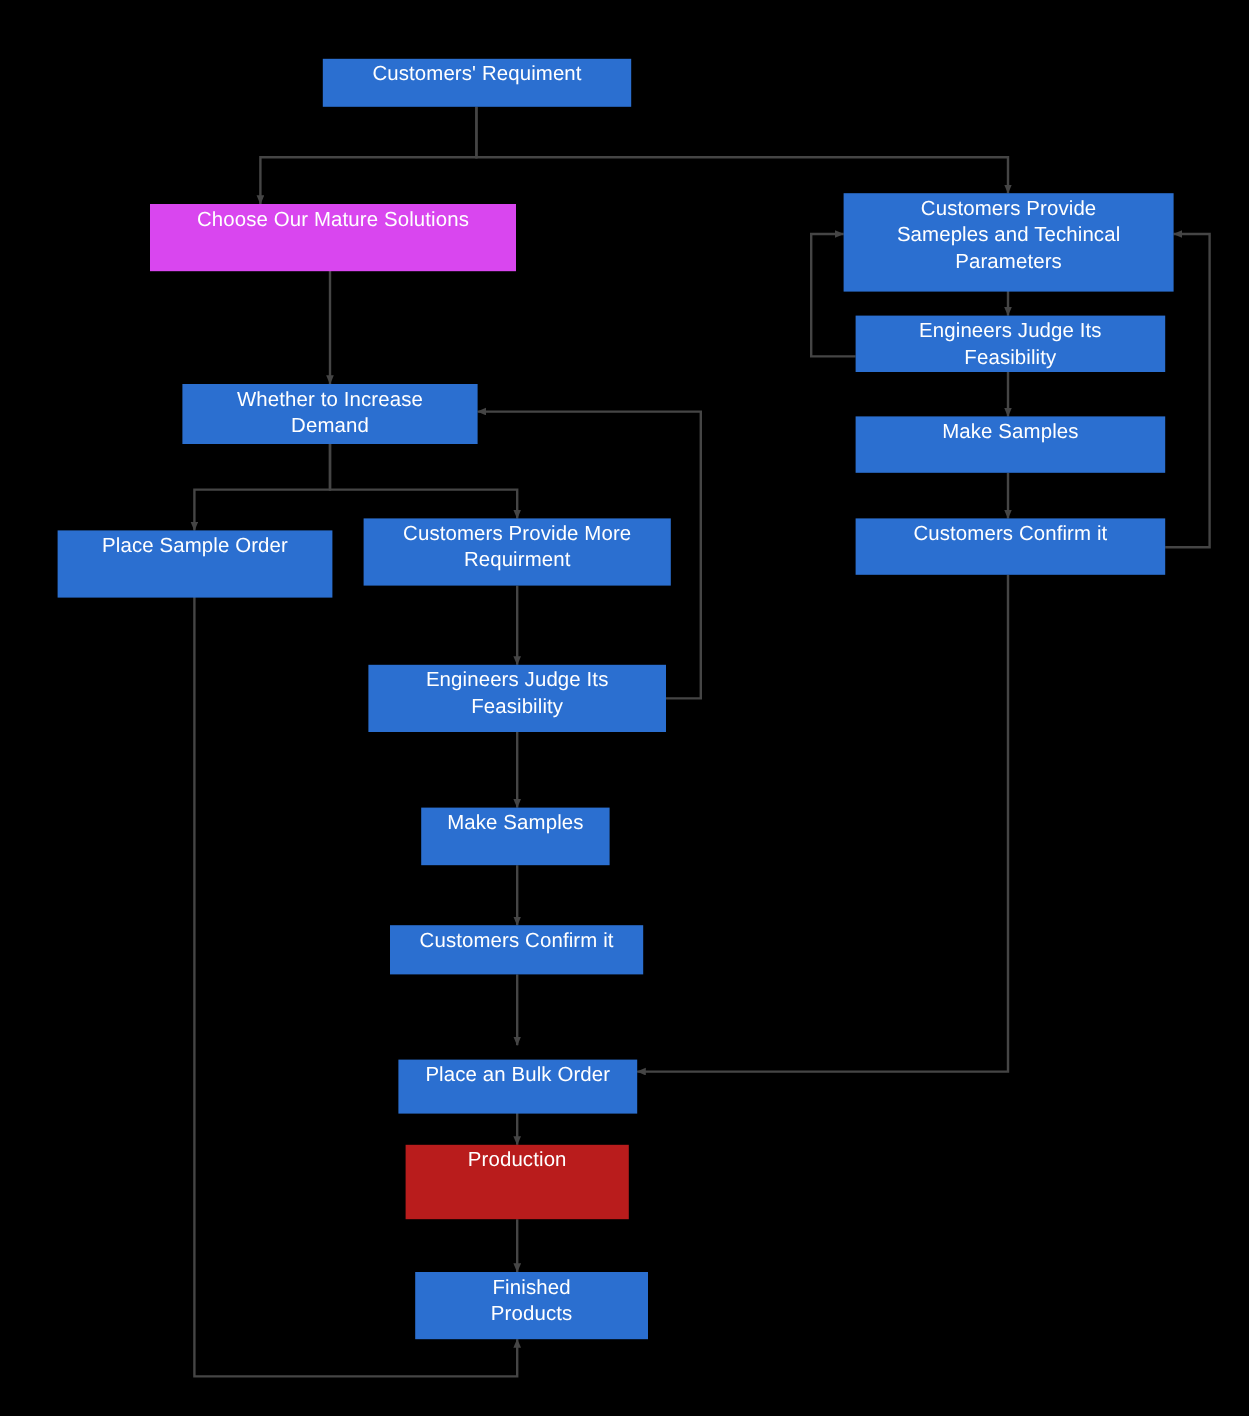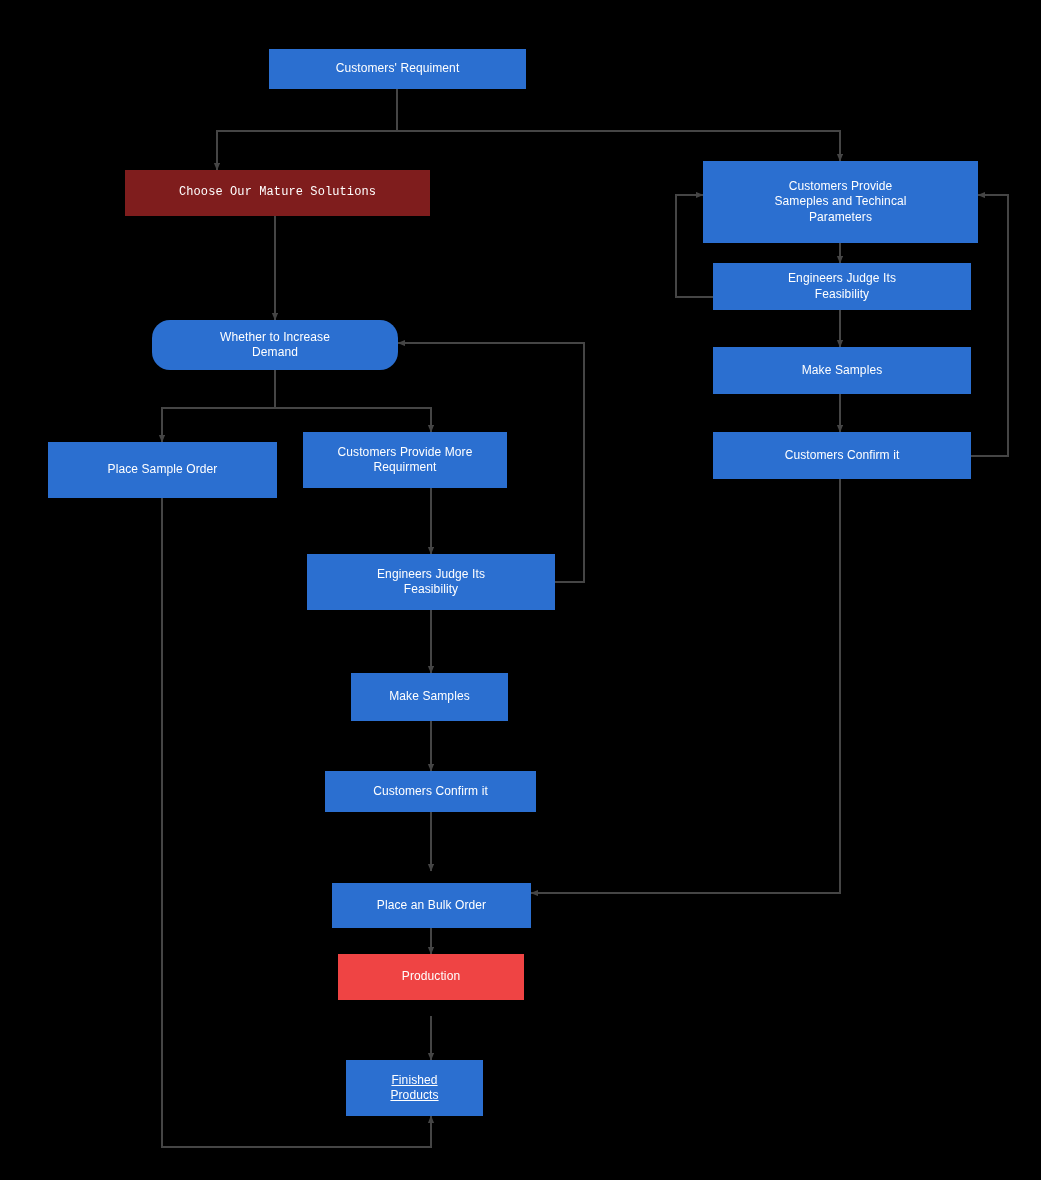--- a/index.html
+++ b/index.html
@@ -20,25 +20,25 @@
     top: 0;
     width: 1041px;
     height: 1180px;
   }
   .node {
     position: absolute;
     box-sizing: border-box;
     background: #2b6fd0;
     color: #ffffff;
     font-family: "Liberation Sans", sans-serif;
-    font-size: 12px;
+    font-size: 17px;
     line-height: 1.28;
     letter-spacing: 0.1px;
     display: flex;
-    align-items: center;
+    align-items: flex-start;
     justify-content: center;
     text-align: center;
     padding: 2px 8px;
     white-space: pre-line;
     user-select: none;
   }
 </style>
 </head>
 <body>
 
@@ -66,35 +66,35 @@
         <polyline points="431,610 431,673" fill="none" stroke="#454545" stroke-width="2" stroke-linejoin="miter" marker-end="url(#arrowhead)"></polyline>
         <polyline points="431,721 431,771" fill="none" stroke="#454545" stroke-width="2" stroke-linejoin="miter" marker-end="url(#arrowhead)"></polyline>
         <polyline points="431,812 431,871" fill="none" stroke="#454545" stroke-width="2" stroke-linejoin="miter" marker-end="url(#arrowhead)"></polyline>
         <polyline points="431,916 431,954" fill="none" stroke="#454545" stroke-width="2" stroke-linejoin="miter" marker-end="url(#arrowhead)"></polyline>
         <polyline points="431,1016 431,1060" fill="none" stroke="#454545" stroke-width="2" stroke-linejoin="miter" marker-end="url(#arrowhead)"></polyline>
         <polyline points="162,486 162,1147 431,1147 431,1116" fill="none" stroke="#454545" stroke-width="2" stroke-linejoin="miter" marker-end="url(#arrowhead)"></polyline>
       </g>
   </svg>
   <div id="node-layer">
       <div class="node" style="left: 269px; top: 49px; width: 257px; height: 40px; background: rgb(43, 111, 208); color: rgb(255, 255, 255);"><span>Customers' Requiment</span></div>
-      <div class="node" style="left: 125px; top: 170px; width: 305px; height: 46px; background: #7f1d1d; color: rgb(255, 255, 255); font-family: Liberation Mono, monospace;"><span>Choose Our Mature Solutions</span></div>
+      <div class="node" style="left: 125px; top: 170px; width: 305px; height: 56px; background: #d946ef; color: rgb(255, 255, 255);"><span>Choose Our Mature Solutions</span></div>
       <div class="node" style="left: 703px; top: 161px; width: 275px; height: 82px; background: rgb(43, 111, 208); color: rgb(255, 255, 255);"><span>Customers Provide
 Sameples and  Techincal
 Parameters</span></div>
       <div class="node" style="left: 713px; top: 263px; width: 258px; height: 47px; background: rgb(43, 111, 208); color: rgb(255, 255, 255);"><span>Engineers Judge Its
 Feasibility</span></div>
       <div class="node" style="left: 713px; top: 347px; width: 258px; height: 47px; background: rgb(43, 111, 208); color: rgb(255, 255, 255);"><span>Make Samples</span></div>
       <div class="node" style="left: 713px; top: 432px; width: 258px; height: 47px; background: rgb(43, 111, 208); color: rgb(255, 255, 255);"><span>Customers Confirm it</span></div>
-      <div class="node" style="left: 152px; top: 320px; width: 246px; height: 50px; background: rgb(43, 111, 208); color: rgb(255, 255, 255); border-radius: 18px;"><span>Whether to Increase
+      <div class="node" style="left: 152px; top: 320px; width: 246px; height: 50px; background: rgb(43, 111, 208); color: rgb(255, 255, 255);"><span>Whether to Increase
 Demand</span></div>
       <div class="node" style="left: 48px; top: 442px; width: 229px; height: 56px; background: rgb(43, 111, 208); color: rgb(255, 255, 255);"><span>Place Sample Order</span></div>
-      <div class="node" style="left: 303px; top: 432px; width: 204px; height: 56px; background: rgb(43, 111, 208); color: rgb(255, 255, 255);"><span>Customers Provide More
+      <div class="node" style="left: 303px; top: 432px; width: 256px; height: 56px; background: rgb(43, 111, 208); color: rgb(255, 255, 255);"><span>Customers Provide More
 Requirment</span></div>
       <div class="node" style="left: 307px; top: 554px; width: 248px; height: 56px; background: rgb(43, 111, 208); color: rgb(255, 255, 255);"><span>Engineers Judge Its
 Feasibility</span></div>
       <div class="node" style="left: 351px; top: 673px; width: 157px; height: 48px; background: rgb(43, 111, 208); color: rgb(255, 255, 255);"><span>Make Samples</span></div>
       <div class="node" style="left: 325px; top: 771px; width: 211px; height: 41px; background: rgb(43, 111, 208); color: rgb(255, 255, 255);"><span>Customers Confirm it</span></div>
       <div class="node" style="left: 332px; top: 871px; width: 199px; height: 45px; background: rgb(43, 111, 208); color: rgb(255, 255, 255); margin-top: 12px;"><span>Place an Bulk Order</span></div>
-      <div class="node" style="left: 338px; top: 954px; width: 186px; height: 46px; background: #ef4444; color: rgb(255, 255, 255);"><span>Production</span></div>
-      <div class="node" style="left: 346px; top: 1060px; width: 137px; height: 56px; background: rgb(43, 111, 208); color: rgb(255, 255, 255); text-decoration: underline;"><span>Finished
+      <div class="node" style="left: 338px; top: 954px; width: 186px; height: 62px; background: #b91c1c; color: rgb(255, 255, 255);"><span>Production</span></div>
+      <div class="node" style="left: 346px; top: 1060px; width: 194px; height: 56px; background: rgb(43, 111, 208); color: rgb(255, 255, 255);"><span>Finished
 Products</span></div>
     </div>
 </div>
 
 </body></html>

